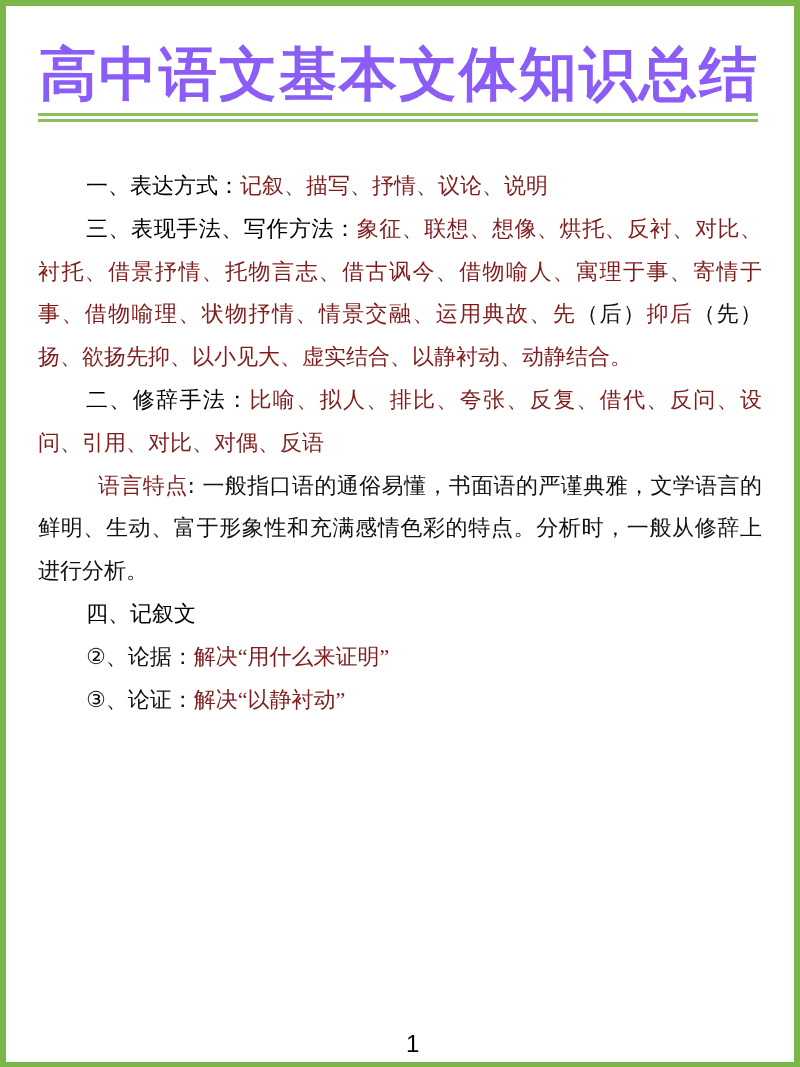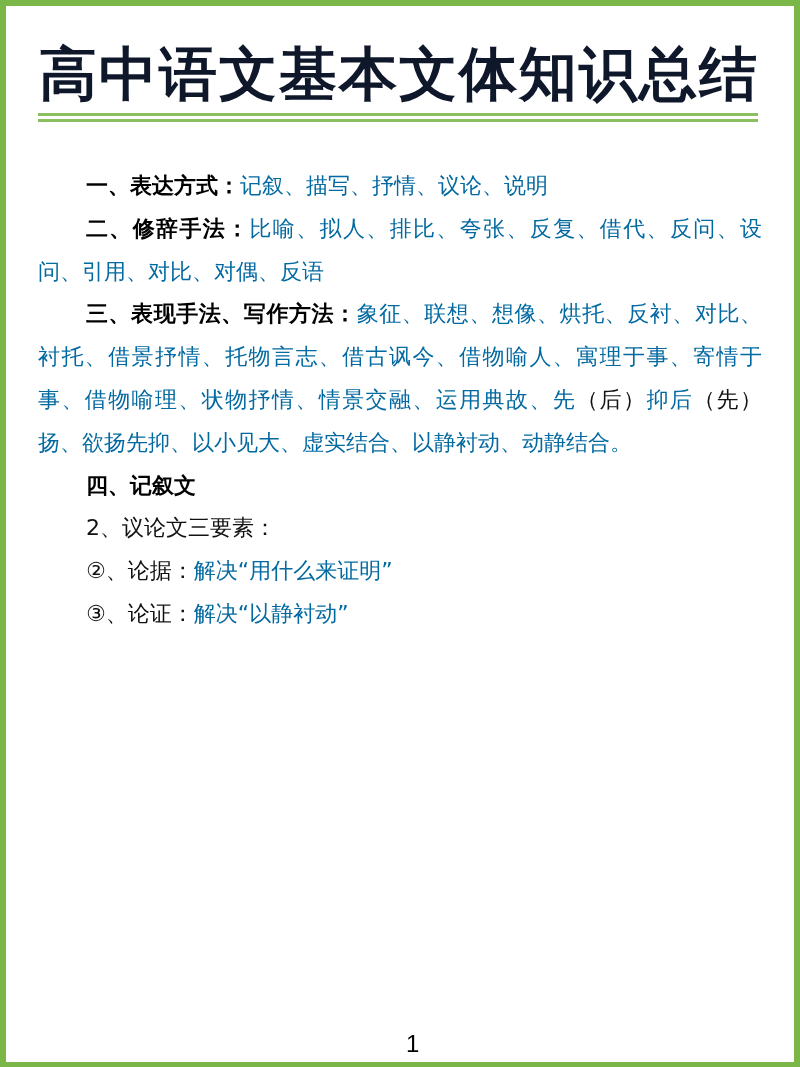--- a/index.html
+++ b/index.html
@@ -7,64 +7,64 @@
     width: 800px; height: 1067px; position: relative; overflow: hidden;
     background: #ffffff;
     font-family: "DejaVu Sans", "Liberation Sans", sans-serif;
   }
   .frame {
     position: absolute; left: 0; top: 0; width: 800px; height: 1067px;
     box-sizing: border-box; border: 6px solid #7ab648; border-bottom-width: 5px;
   }
   .title {
     position: absolute; left: 38px; top: 34px; width: 722px; height: 80px;
-    font-size: 58px; font-weight: 900; color: #0f172a;
+    font-size: 58px; font-weight: 900; color: #8b5cf6;
     letter-spacing: 2px; white-space: nowrap; line-height: 80px;
     text-align: center;
   }
   .rule { position: absolute; left: 38px; width: 720px; height: 3px; background: #8bbf5e; }
   .rule.r1 { top: 113px; }
   .rule.r2 { top: 119px; }
   .content {
     position: absolute; left: 38px; top: 165px; width: 724px;
     font-size: 22px; line-height: 42.8px; color: #111;
   }
   .p { margin: 0; text-indent: 48px; text-align: justify; }
-  .b { font-weight: bold; color: #000; }
-  .r { color: #0369a1; }
+  .b { font-weight: normal; color: #000; }
+  .r { color: #7f1d1d; font-family: Liberation Serif, serif; }
   .k { color: #111; }
   .page-num {
     position: absolute; left: 406px; top: 1030px; font-size: 24px; color: #000;
     font-family: "Liberation Sans", sans-serif;
   }
 </style>
 </head>
 <body>
 
 <div class="frame"></div>
 
 <div class="title">高中语文基本文体知识总结</div>
 <div class="rule r1"></div>
 <div class="rule r2"></div>
 
 <div class="content">
   <p class="p"><span class="b">一、表达方式：</span><span class="r">记叙、描写、抒情、议论、说明</span></p>
 
+  <p class="p"><span class="b">三、表现手法、写作方法：</span><span class="r">象征、联想、想像、烘托、反衬、对比、衬托、借景抒情、托物言志、借古讽今、借物喻人、寓理于事、寄情于事、借物喻理、状物抒情、情景交融、运用典故、先</span><span class="k">（后）</span><span class="r">抑后</span><span class="k">（先）</span><span class="r">扬、欲扬先抑、以小见大、虚实结合、以静衬动、动静结合。</span></p>
+
   <p class="p"><span class="b">二、修辞手法：</span><span class="r">比喻、拟人、排比、夸张、反复、借代、反问、设问、引用、对比、对偶、反语</span></p>
 
-  <p class="p"><span class="b">三、表现手法、写作方法：</span><span class="r">象征、联想、想像、烘托、反衬、对比、衬托、借景抒情、托物言志、借古讽今、借物喻人、寓理于事、寄情于事、借物喻理、状物抒情、情景交融、运用典故、先</span><span class="k">（后）</span><span class="r">抑后</span><span class="k">（先）</span><span class="r">扬、欲扬先抑、以小见大、虚实结合、以静衬动、动静结合。</span></p>
-
+  <p class="p" style="text-indent:60px"><span class="r">语言特点</span><span class="k">: 一般指口语的通俗易懂，书面语的严谨典雅，文学语言的鲜明、生动、富于形象性和充满感情色彩的特点。分析时，一般从修辞上进行分析。</span></p>
 
   <p class="p"><span class="b">四、记叙文</span></p>
 
 
 
 
 
-  <p class="p"><span class="k">2、议论文三要素：</span></p>
 
 
   <p class="p"><span class="k">②、论据：</span><span class="r">解决“用什么来证明”</span></p>
 
   <p class="p"><span class="k">③、论证：</span><span class="r">解决“以静衬动”</span></p>
 </div>
 
 <div class="page-num">1</div>
 
 </body></html>

